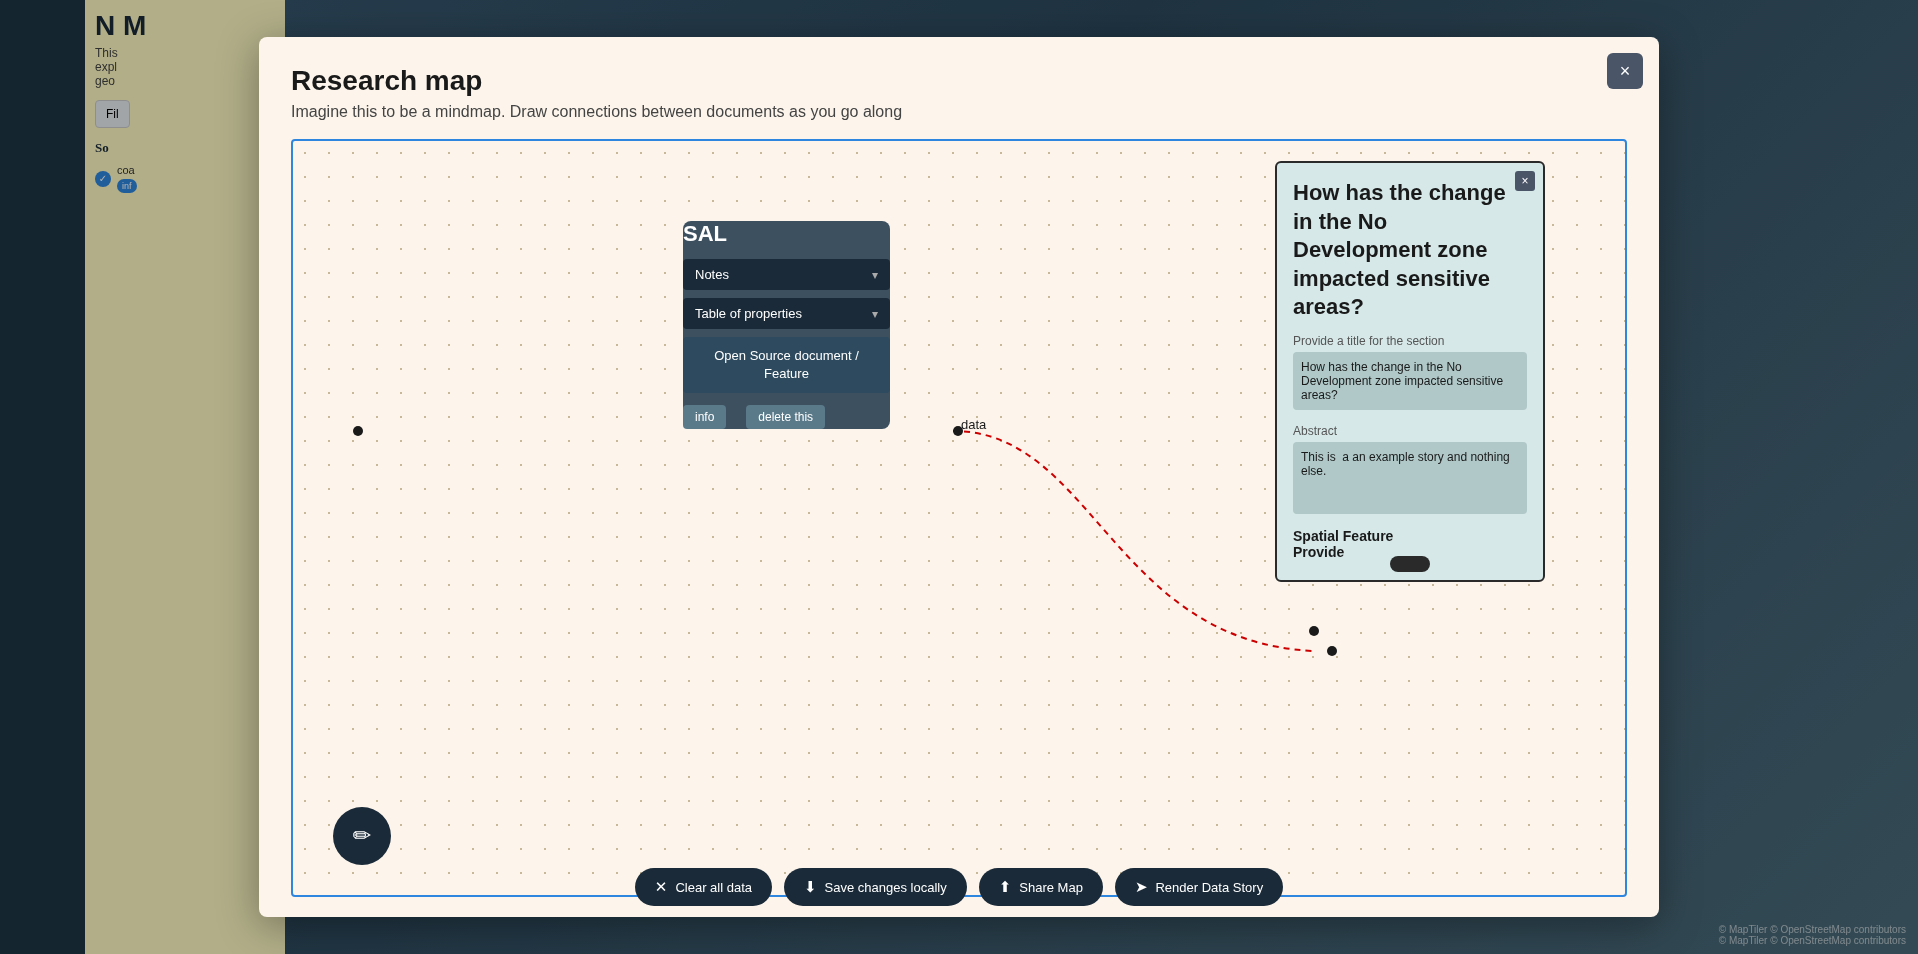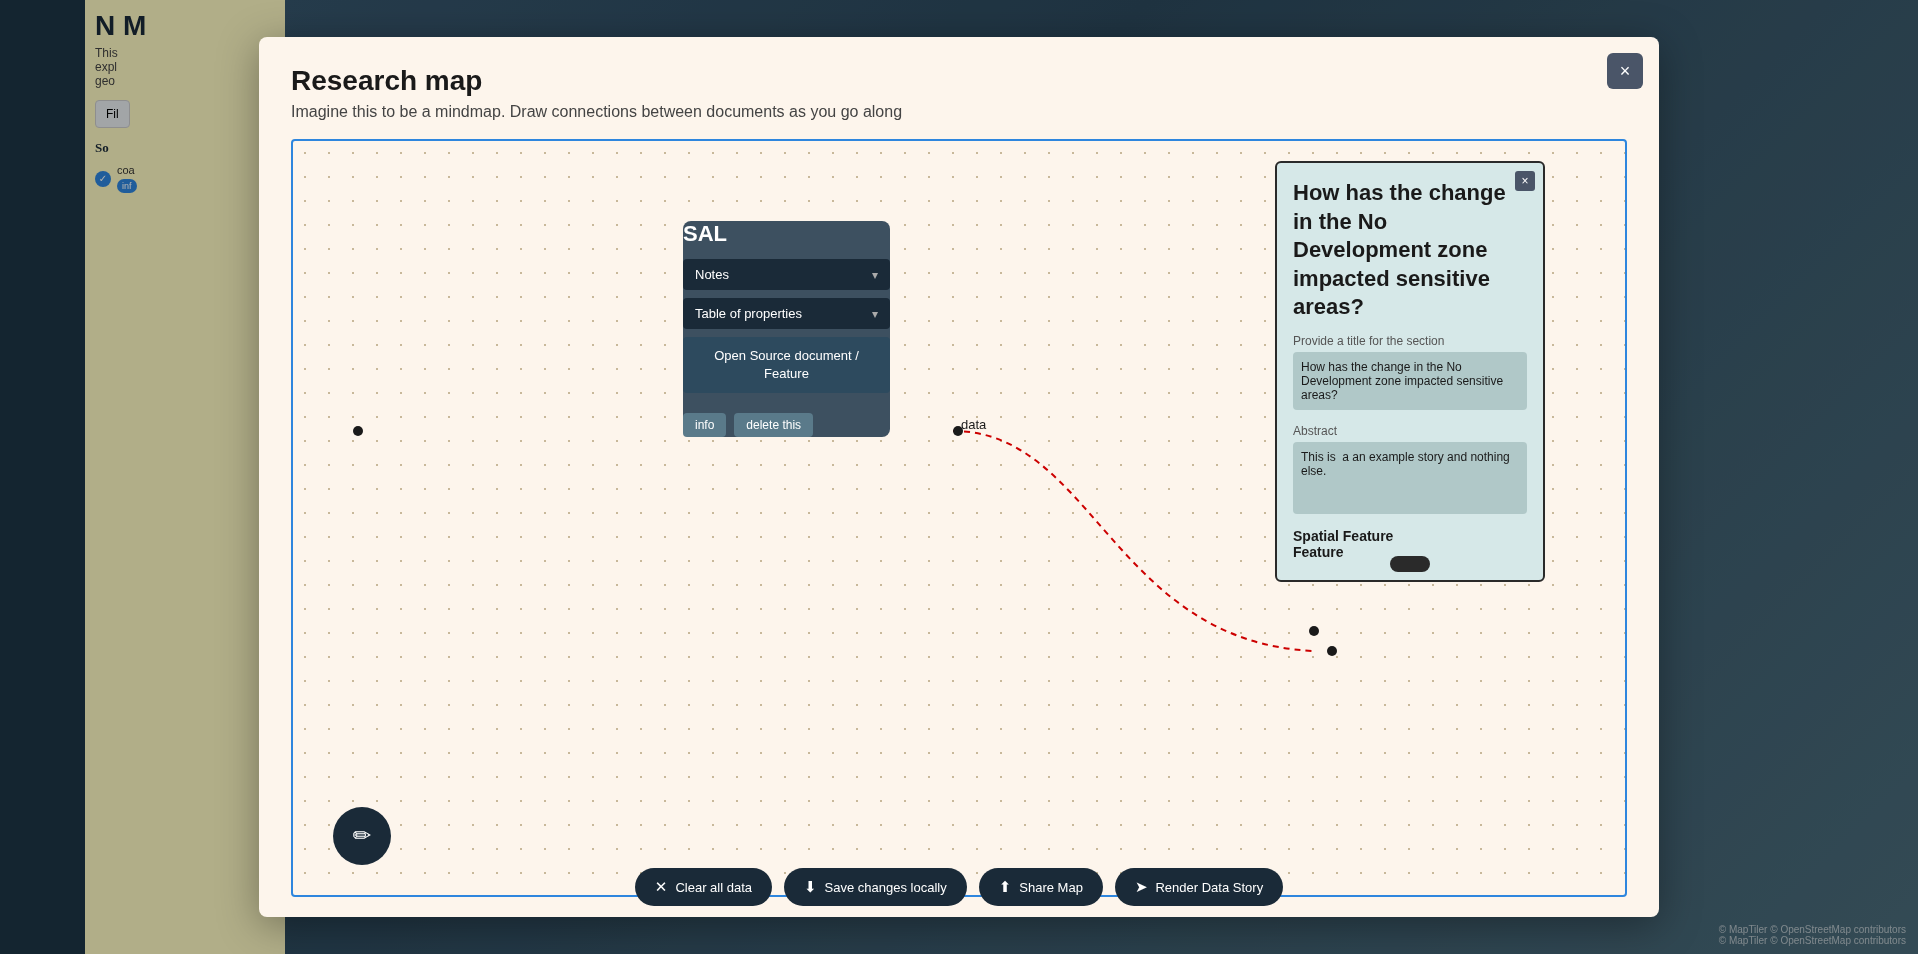--- a/index.html
+++ b/index.html
@@ -194,29 +194,29 @@
       font-size: 12px;
       color: #aaa;
     }
     .sal-open-source-btn {
       background: #2d4a5e;
       border: none;
       border-radius: 4px;
       color: white;
       padding: 10px 12px;
       width: 100%;
-      margin-bottom: 20px;
+      margin-bottom: 12px;
       cursor: pointer;
       font-size: 13px;
       text-align: center;
       line-height: 1.4;
     }
     .sal-footer {
       display: flex;
-      gap: 8px;
+      gap: 20px;
     }
     .sal-info-btn {
       background: #5a7a8a;
       border: none;
       border-radius: 4px;
       color: white;
       padding: 5px 12px;
       font-size: 12px;
       cursor: pointer;
     }
@@ -457,21 +457,21 @@
 
       <div class="story-card">
         <button class="story-card-close">×</button>
         <div class="story-card-title">How has the change in the No Development zone impacted sensitive areas?</div>
         <div class="story-section-label">Provide a title for the section</div>
         <textarea class="story-textarea" rows="3" style="">How has the change in the No Development zone impacted sensitive areas?</textarea>
         <div class="story-section-label">Abstract</div>
         <textarea class="story-textarea" rows="4" style="">This is  a an example story and nothing else.</textarea>
         <div class="story-section-heading">
           <span>Spatial Feature</span><br>
-          <span>Feature</span>
+          <span>Provide</span>
         </div>
         <div class="story-scroll-indicator"></div>
       </div>
 
       <button class="pen-btn">
         <span>✏</span>
       </button>
 
     </div>
 

